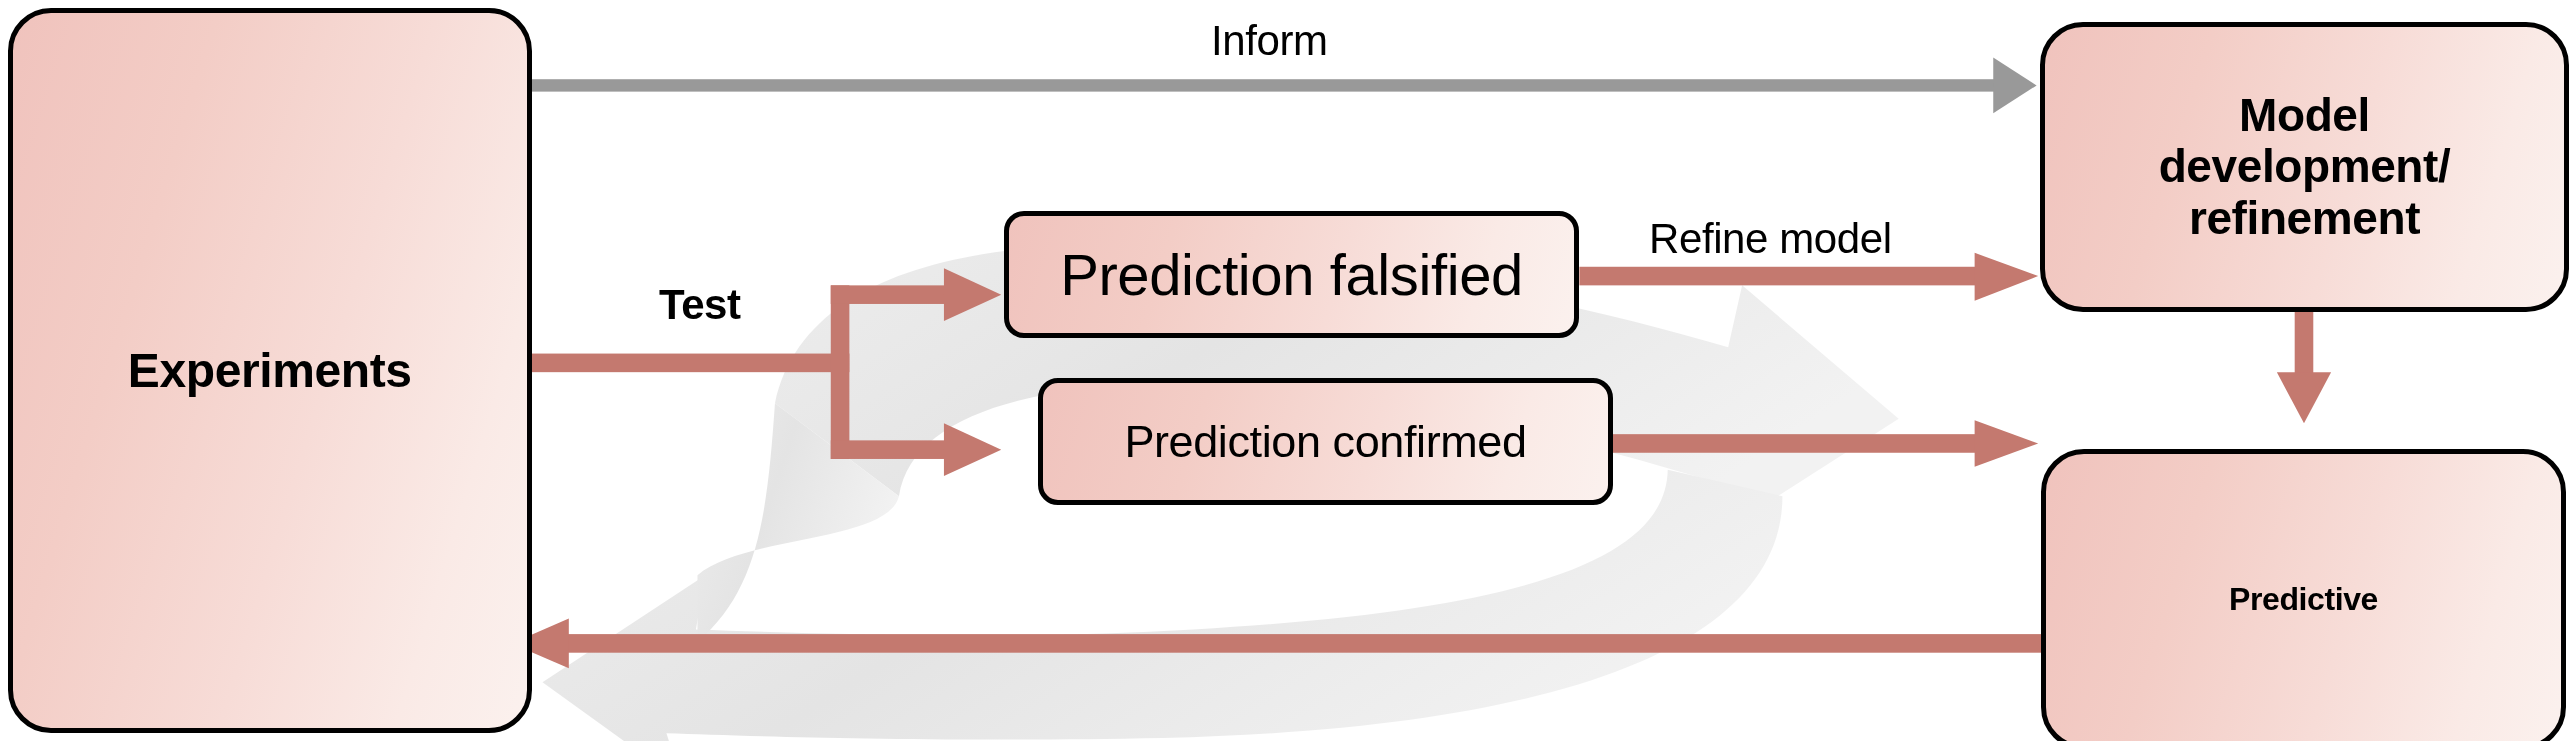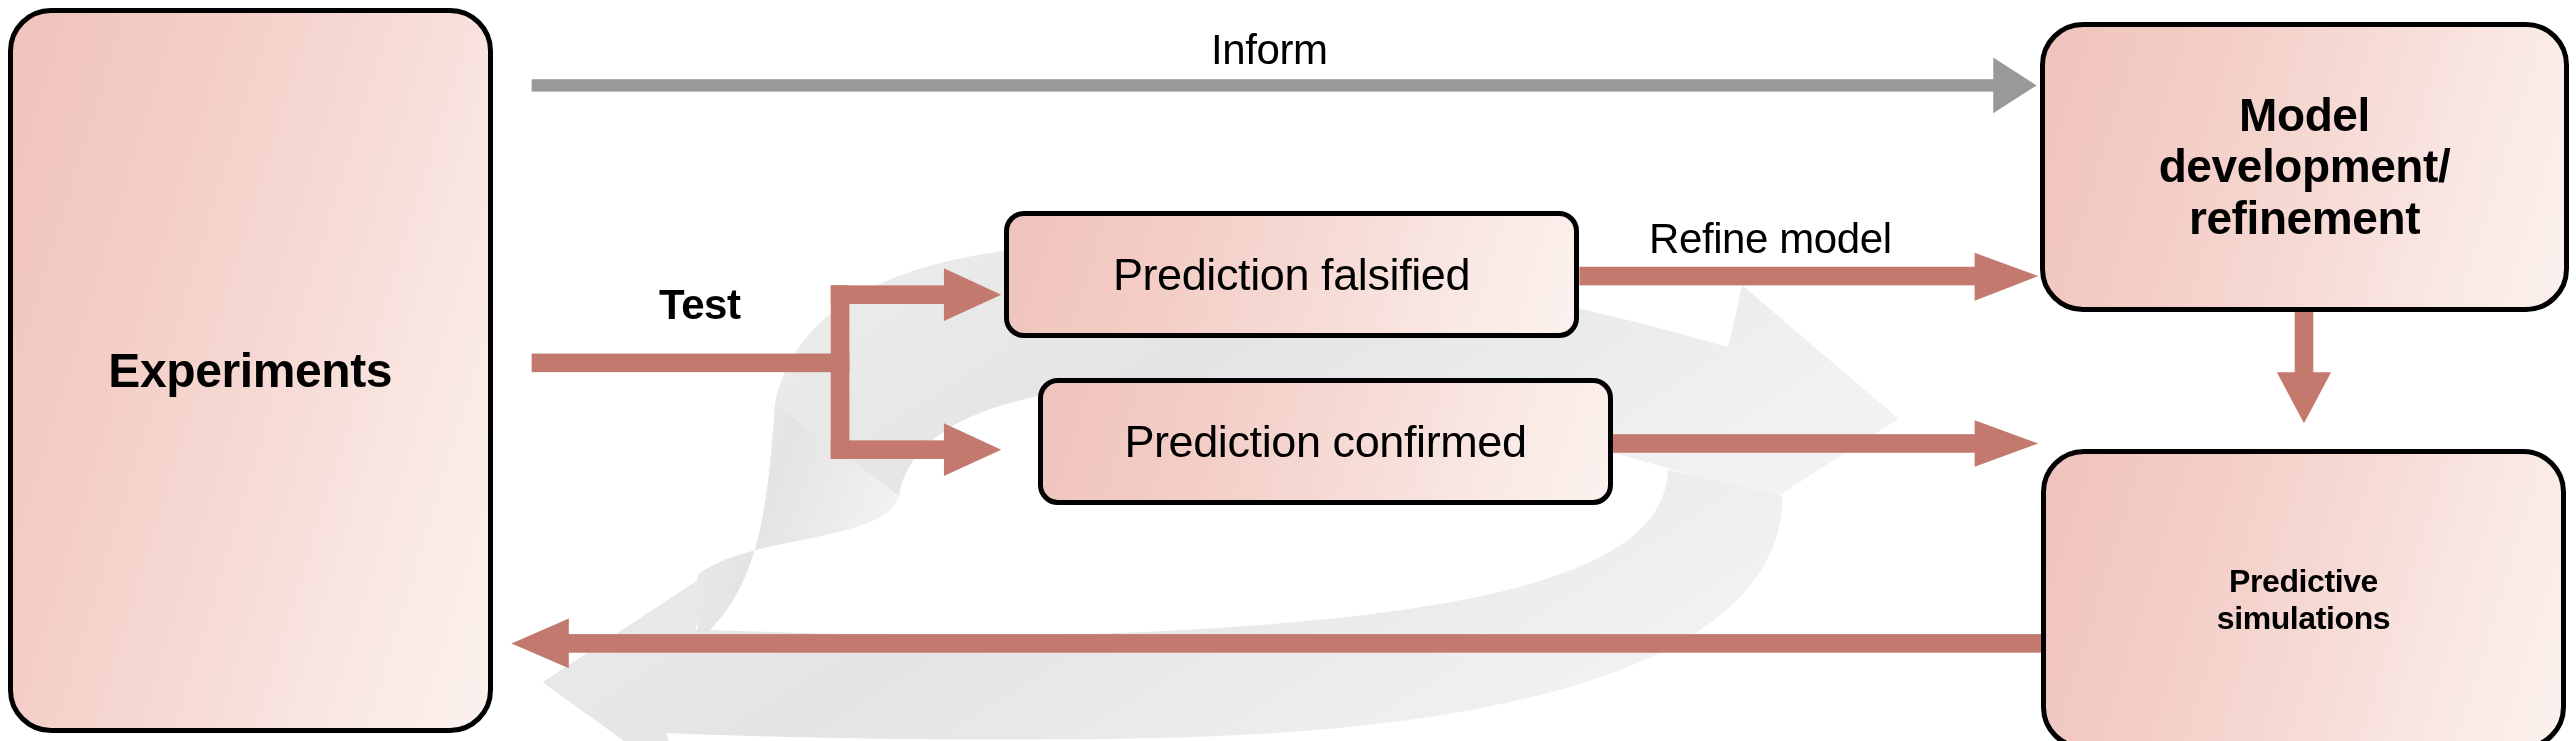--- a/index.html
+++ b/index.html
@@ -46,61 +46,61 @@
     border-radius: 43px;
     font-weight: bold;
   }
   .node-small {
     border-radius: 20px;
     font-weight: normal;
   }
 
   #node-experiments {
     left: 7.7px; top: 7.7px;
-    width: 485px; height: 725px;
+    width: 524px; height: 725px;
     font-size: 48px;
     letter-spacing: -0.4px;
   }
   #node-model {
     left: 2040px; top: 22px;
     width: 529px; height: 290px;
     font-size: 46px;
     line-height: 1.12;
     letter-spacing: -0.4px;
   }
   #node-predictive {
     left: 2041px; top: 449px;
     width: 525px; height: 301px;
     font-size: 32px;
     line-height: 1.15;
     letter-spacing: -0.4px;
   }
   #node-falsified {
     left: 1004px; top: 211px;
     width: 575px; height: 127px;
-    font-size: 45px;
+    font-size: 58px;
     letter-spacing: -0.4px;
   }
   #node-confirmed {
     left: 1004px; top: 378px;
     width: 575px; height: 127px;
     font-size: 45px;
     letter-spacing: -0.4px;
     margin-left: 34px;
   }
 
   .edge-label {
     position: absolute;
     z-index: 4;
     color: #000000;
     font-size: 42px;
     white-space: nowrap;
     letter-spacing: -0.4px;
   }
-  #label-inform { left: 1211px; top: 17px; margin-top: 9px; }
+  #label-inform { left: 1211px; top: 17px; }
   #label-test   { left: 659px;  top: 281px; font-weight: bold; }
   #label-refine { left: 1649px; top: 215px; }
   #label-predict{ left: 635px;  top: 661px; }
 </style>
 </head>
 <body>
 
 <div id="stage">
 
   <svg id="bg-swirl" viewBox="0 0 3324 957" xmlns="http://www.w3.org/2000/svg">
@@ -194,21 +194,20 @@
     <span>
       <span>Model</span><br>
       <span>development/</span><br>
       <span>refinement</span>
     </span>
   </div>
 
   <div class="node node-big" id="node-predictive">
     <span>
       <span>Predictive</span><br>
-      <span>simulations</span>
     </span>
   </div>
 
   <div class="edge-label" id="label-inform">Inform</div>
 
   <div class="edge-label" id="label-test">Test</div>
 
   <div class="edge-label" id="label-refine">Refine model</div>
 
 

